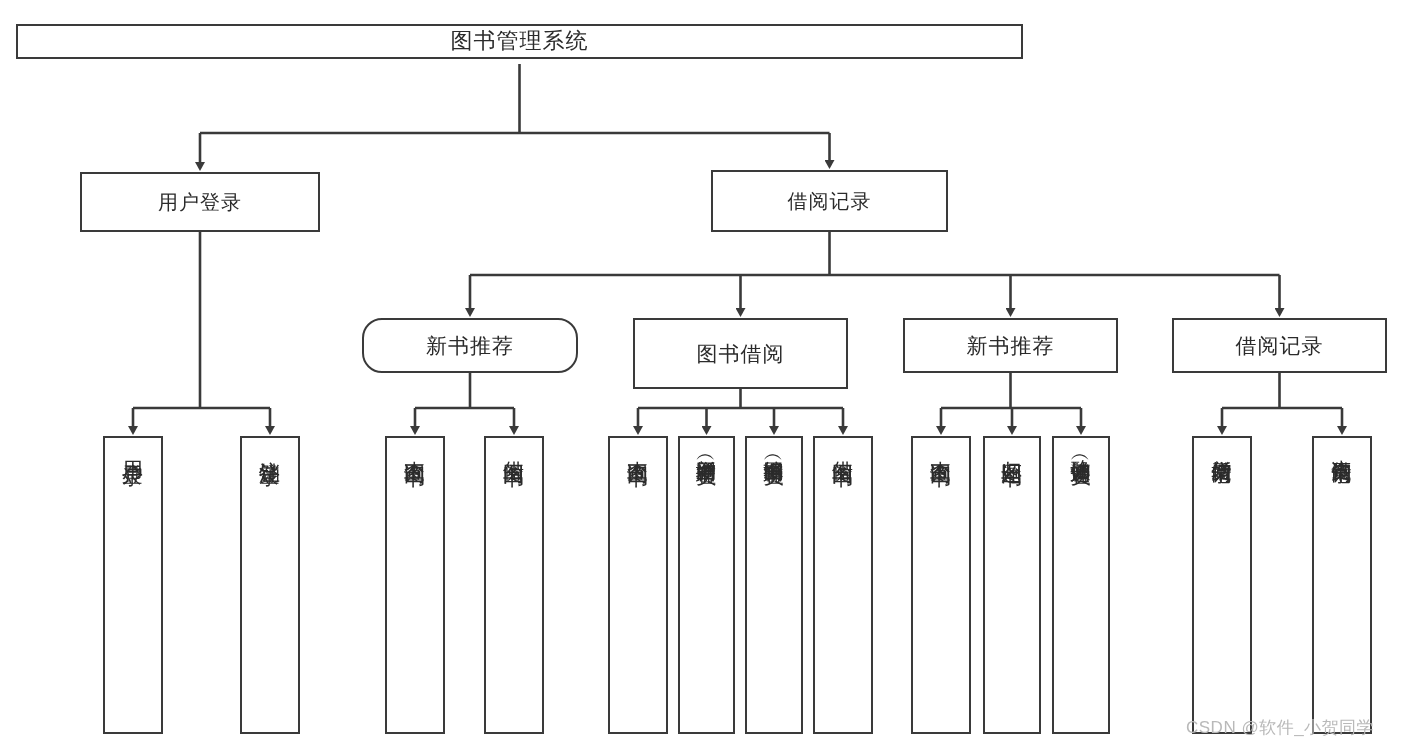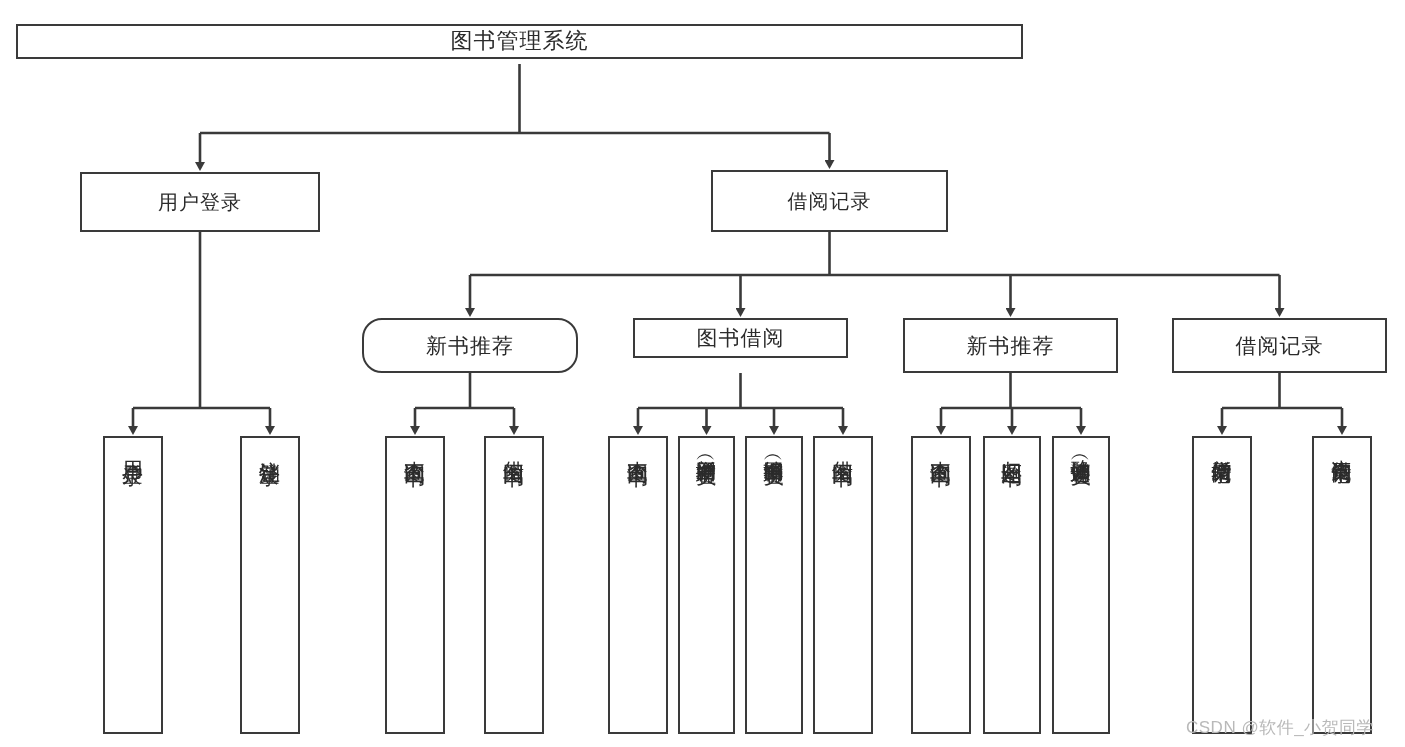--- a/index.html
+++ b/index.html
@@ -133,21 +133,21 @@
       </div>
       <div class="node h-node mid" style="left: 80px; top: 172px; width: 240px; height: 60px;">
         <span class="lbl">用户登录</span>
       </div>
       <div class="node h-node mid" style="left: 711px; top: 170px; width: 237px; height: 62px;">
         <span class="lbl">借阅记录</span>
       </div>
       <div class="node h-node" style="left: 362px; top: 318px; width: 216px; height: 55px; border-radius: 20px;">
         <span class="lbl">新书推荐</span>
       </div>
-      <div class="node h-node" style="left: 633px; top: 318px; width: 215px; height: 40px;">
+      <div class="node h-node" style="left: 633px; top: 318px; width: 215px; height: 71px;">
         <span class="lbl">图书借阅</span>
       </div>
       <div class="node h-node" style="left: 903px; top: 318px; width: 215px; height: 55px;">
         <span class="lbl">新书推荐</span>
       </div>
       <div class="node h-node" style="left: 1172px; top: 318px; width: 215px; height: 55px;">
         <span class="lbl">借阅记录</span>
       </div>
       <div class="node v-node" style="left: 103px; top: 436px; width: 60px; height: 298px;">
         <span class="lbl">用户登录</span>

